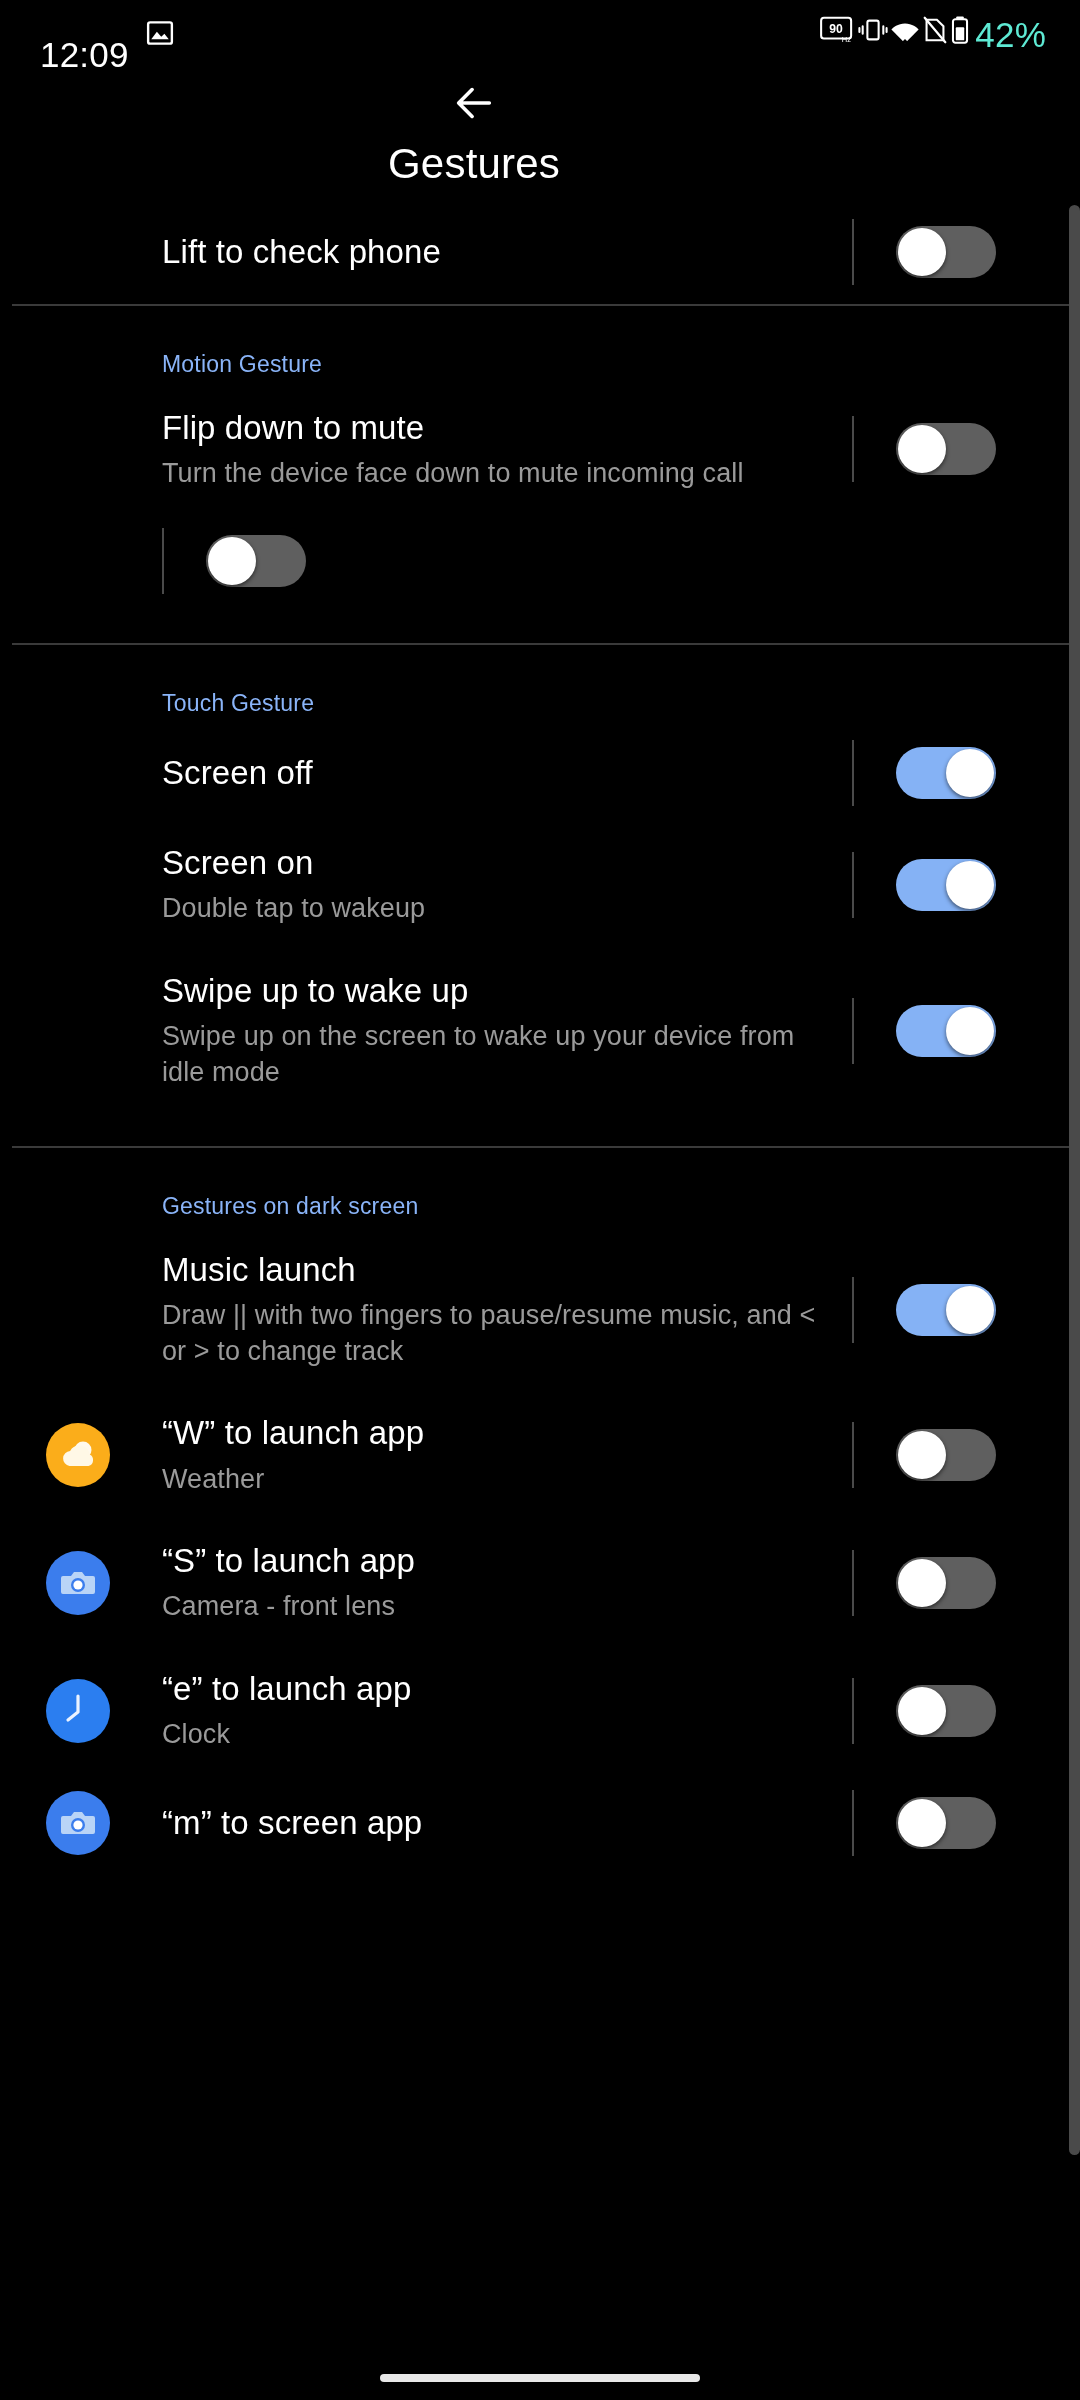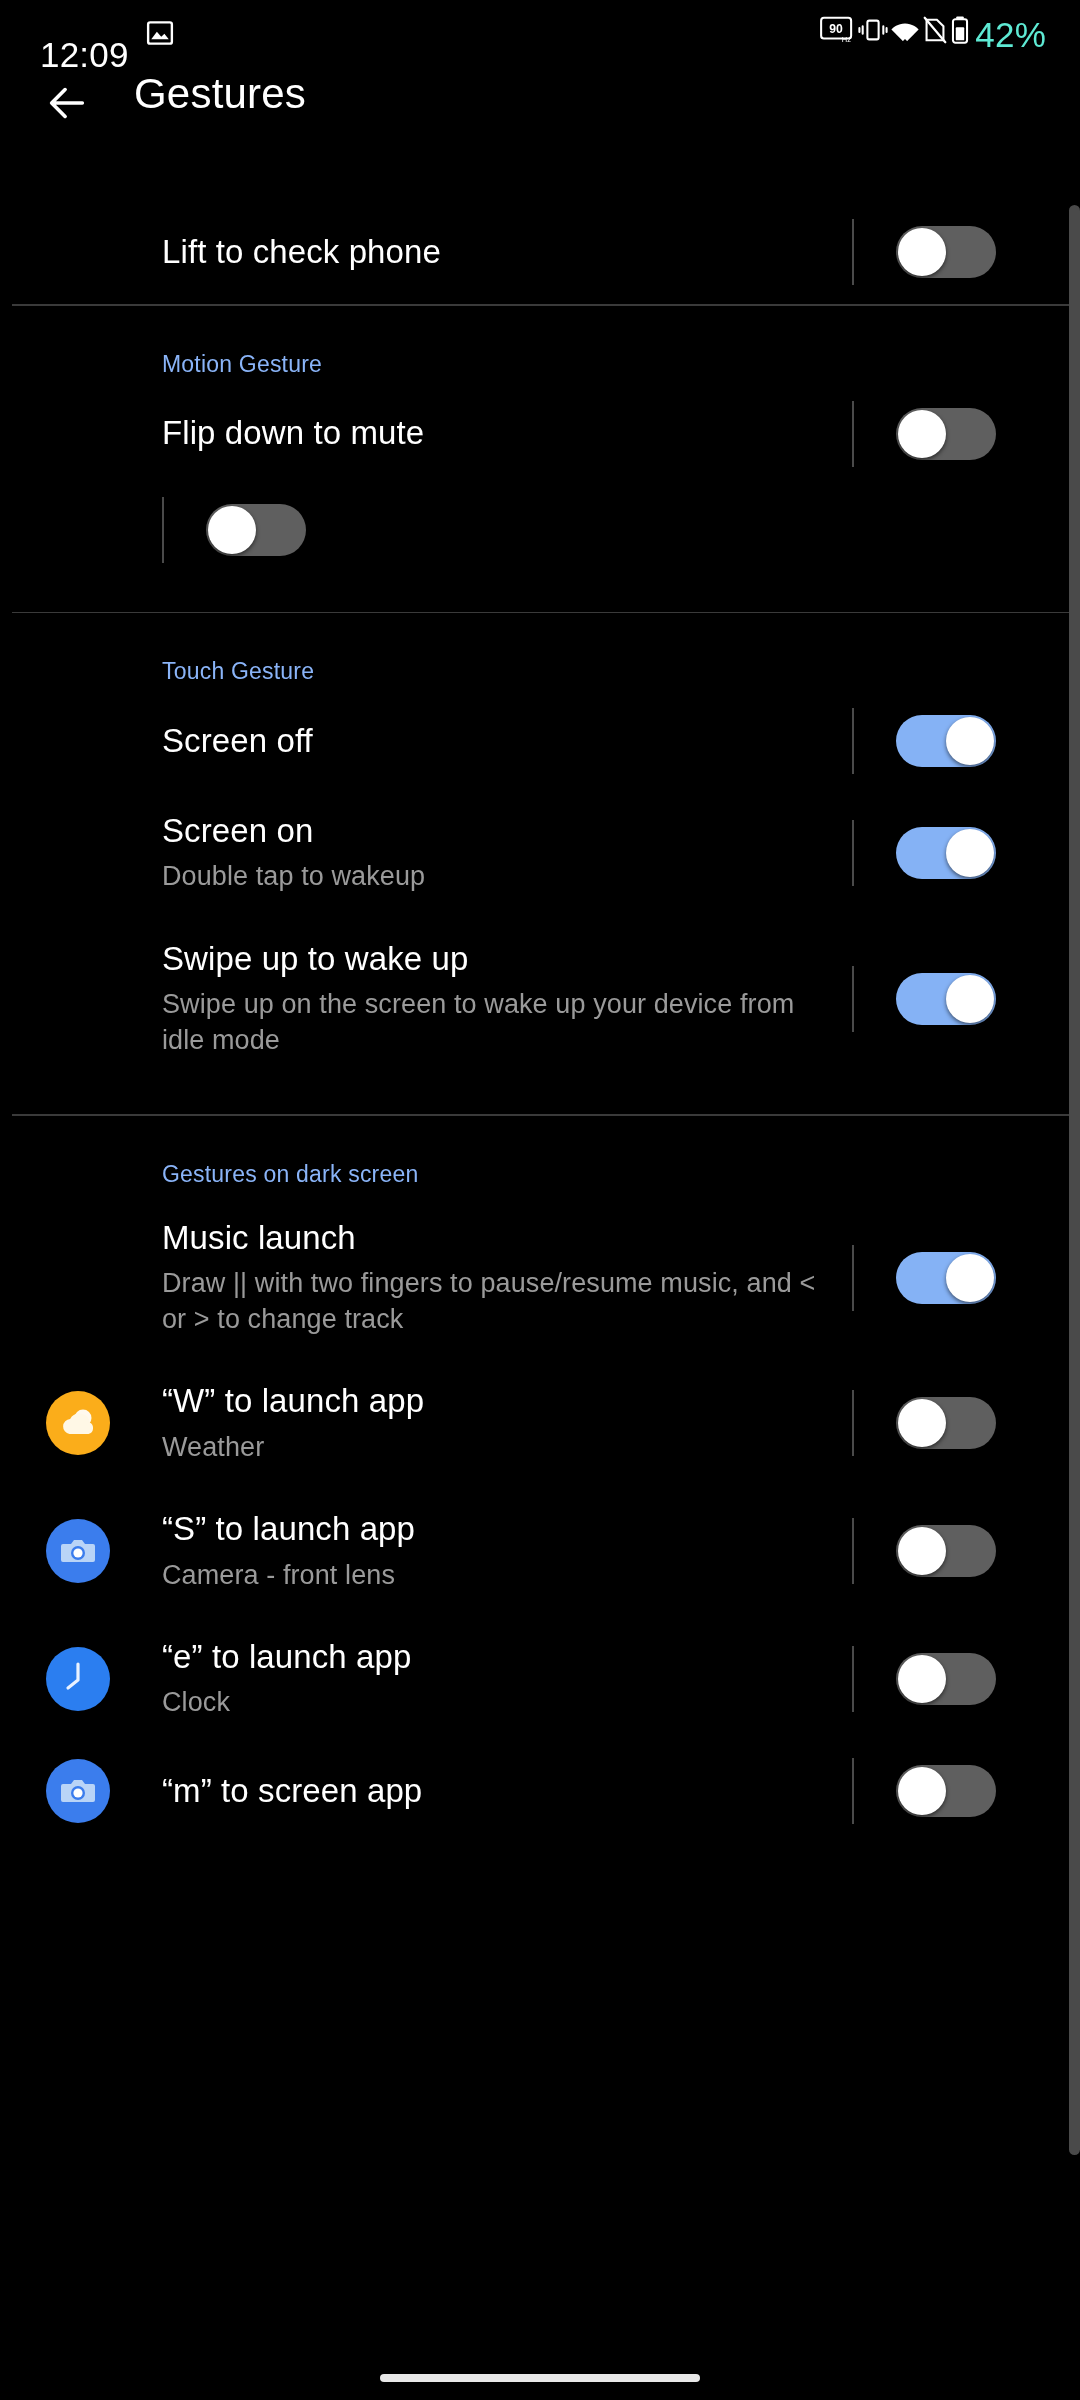--- a/index.html
+++ b/index.html
@@ -19,21 +19,21 @@
   }
   .sb-left { display:flex; align-items:center; gap:16px; }
   .sb-clock { color:#fff; font-size:35px; letter-spacing:0.2px;margin-top:40px; }
   .sb-right { display:flex; align-items:flex-start; }
   .sb-pct { color:#5eead4; font-size:35px; margin-left:4px; letter-spacing:0.2px; }
   .ico { display:block; }
 
   
   .appbar {
     position:absolute; top:70px; left:0; width:916px; height:130px;
-    display:flex; align-items:flex-start;
+    display:flex; align-items:center;flex-direction:column;
   }
   .back-btn {
     width:70px; height:70px; margin-left:32px;
     display:flex; align-items:center; justify-content:center;
   }
   .appbar-title {
     color:#fff; font-size:42px; margin-left:32px; letter-spacing:0.2px;
   }
 
   
@@ -181,20 +181,21 @@
       </div>
     </div>
     <div class="divider"></div>
 
     <div class="section">
       <div class="section-head">Motion Gesture</div>
 
       <div class="row pad-sm">
         <div class="row-text">
           <div class="row-title">Flip down to mute</div>
+          <div class="row-sub">Turn the device face down to mute incoming call</div>
         </div>
         <div class="row-ctrl">
           <div class="vsep"></div>
           <div class="switch off">
             <div class="knob"></div>
           </div>
         </div>
       </div>
 
       <div class="row pad-sm">

